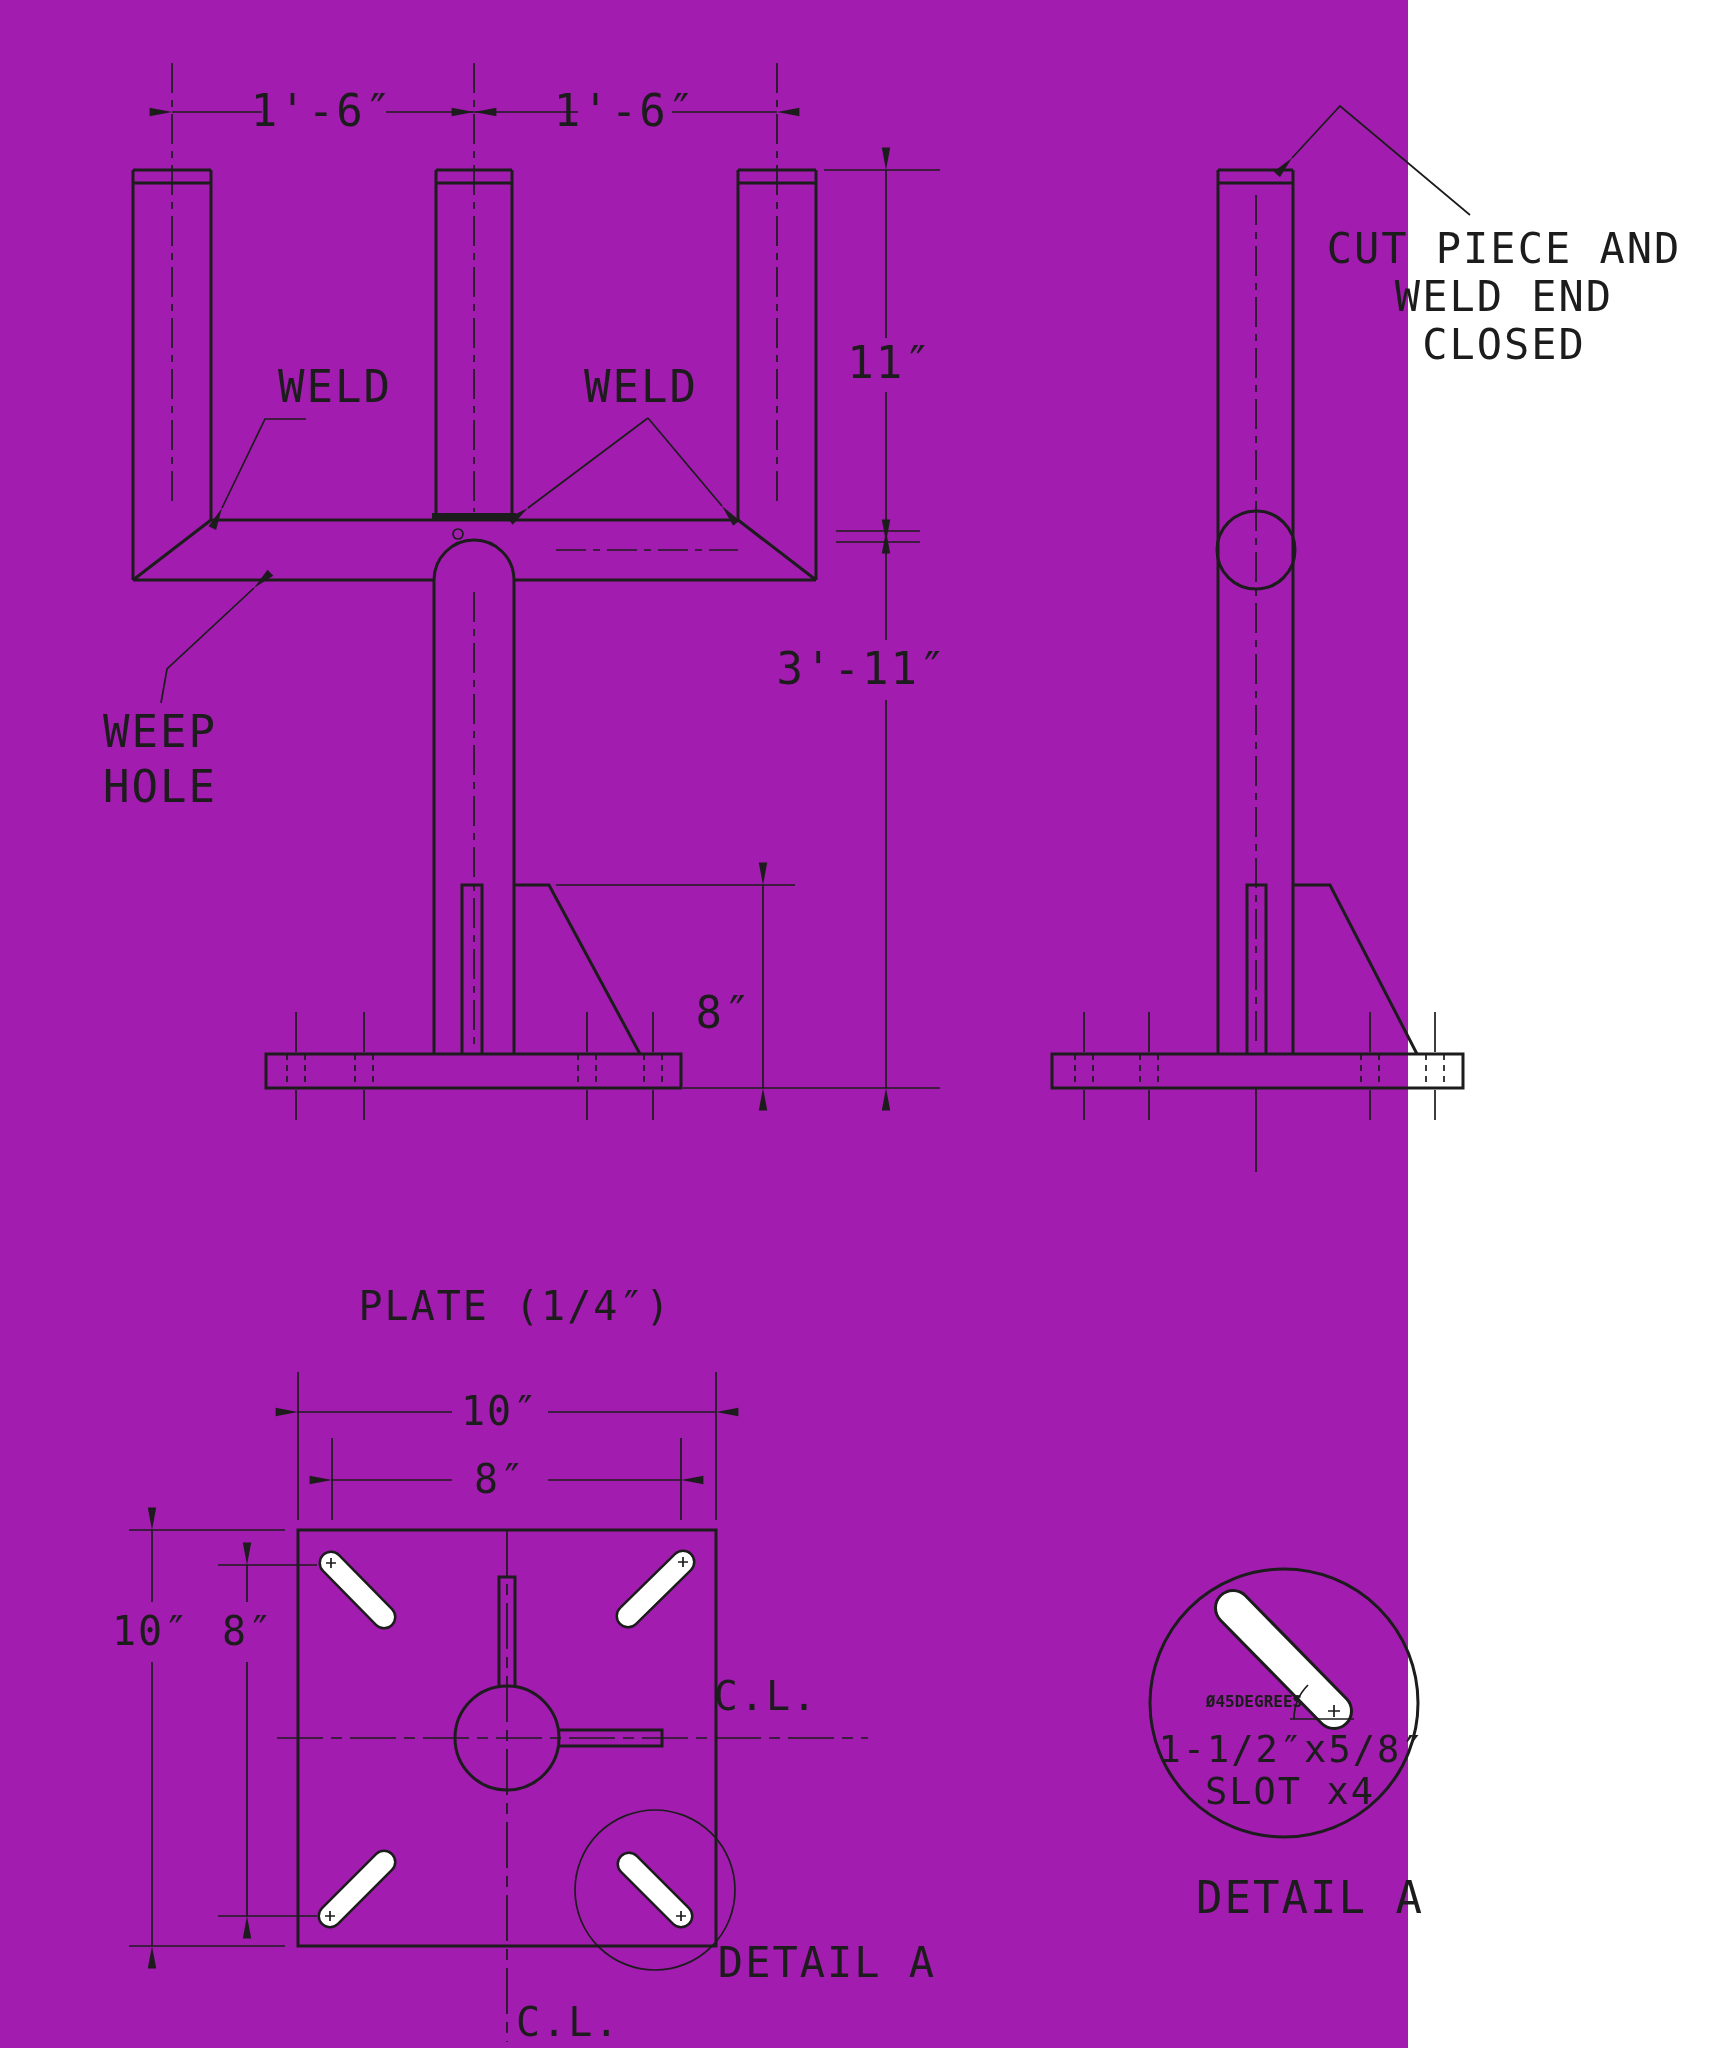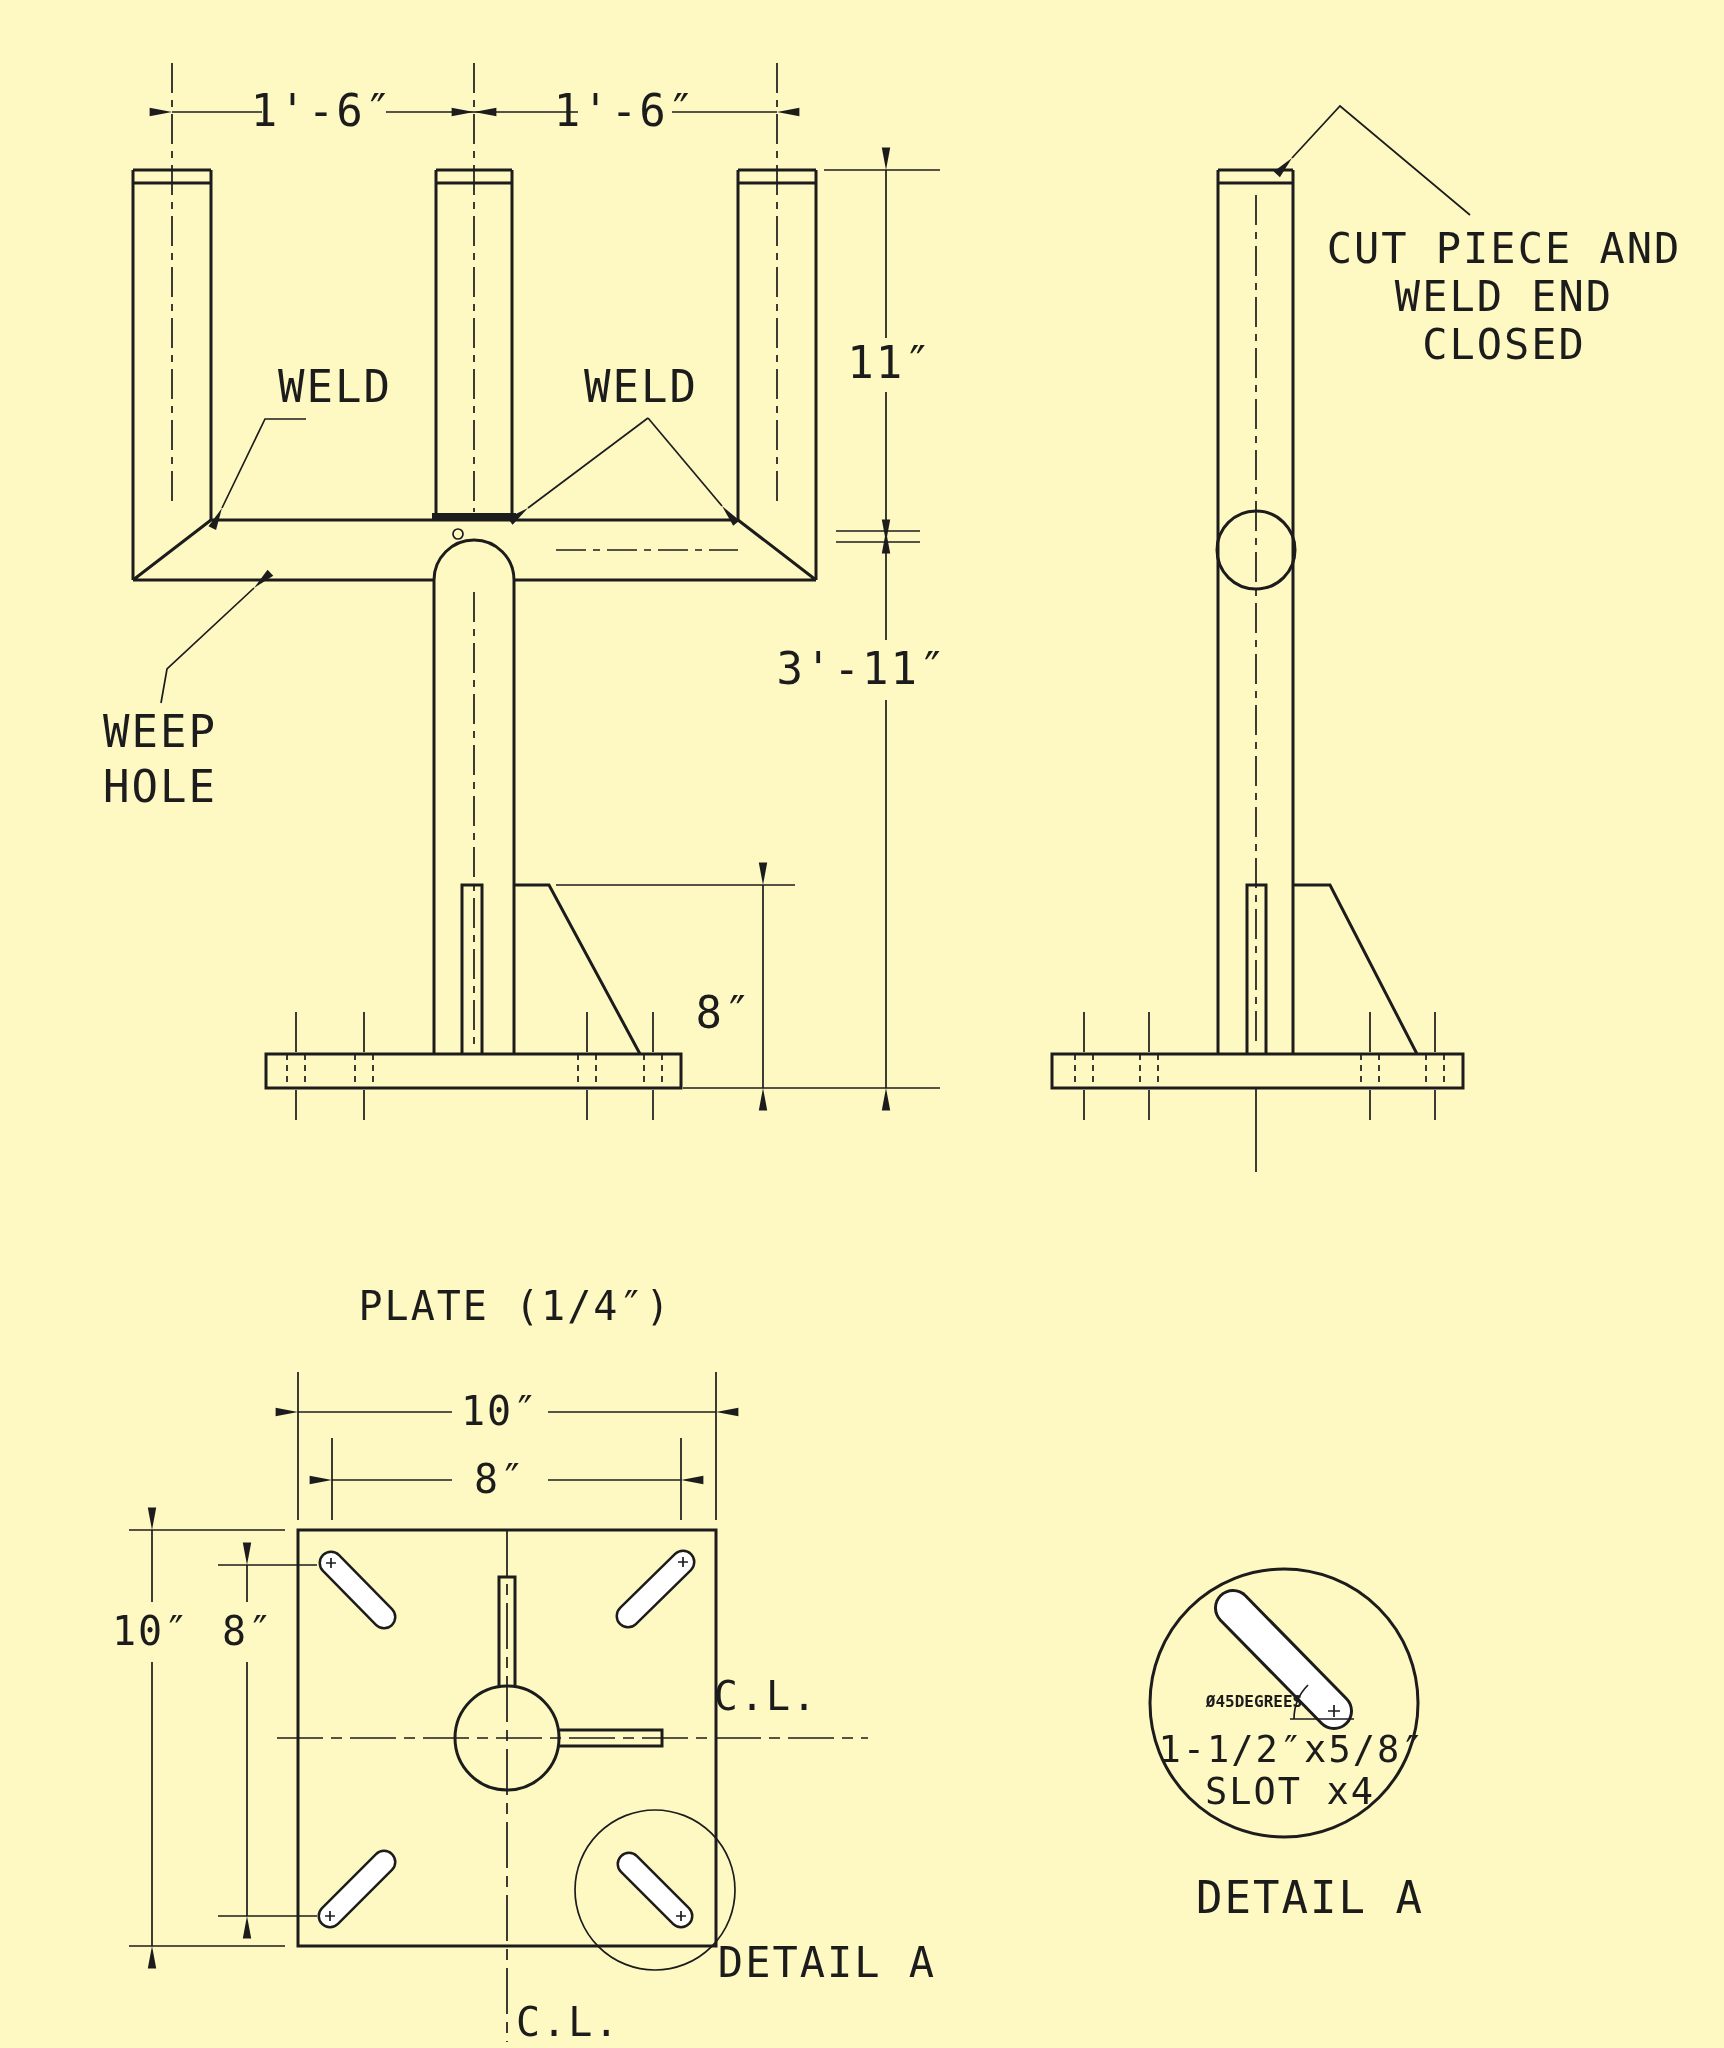--- a/index.html
+++ b/index.html
@@ -1,16 +1,16 @@
 <!DOCTYPE html>
 <html><head>
 <meta charset="utf-8">
 <style>
   html,body{margin:0;padding:0;background:#ffffff;}
-  .page{width:1724px;height:2048px;background:#fef9c3;position:relative;text-align:center;}
+  .page{width:1408px;height:2048px;background:#a21caf;position:relative;text-align:center;}
   svg{display:block;}
   .obj{stroke:#1c1c1c;stroke-width:3;fill:none;stroke-linejoin:miter;}
   .thin{stroke:#1c1c1c;stroke-width:1.7;fill:none;}
   .cl{stroke:#1c1c1c;stroke-width:1.7;fill:none;stroke-dasharray:30 7 7 7;}
   .cl2{stroke:#1c1c1c;stroke-width:1.7;fill:none;stroke-dasharray:46 8 11 8;}
   .hid{stroke:#1c1c1c;stroke-width:1.7;fill:none;stroke-dasharray:6 5;}
   .weld{stroke:#1c1c1c;stroke-width:8;fill:none;}
   .slotO{stroke:#1c1c1c;fill:none;stroke-linecap:round;}
   .slotI{stroke:#ffffff;fill:none;stroke-linecap:round;}
   .t{font-family:"DejaVu Sans Mono","Liberation Mono",monospace;fill:#1c1c1c;letter-spacing:2px;}

